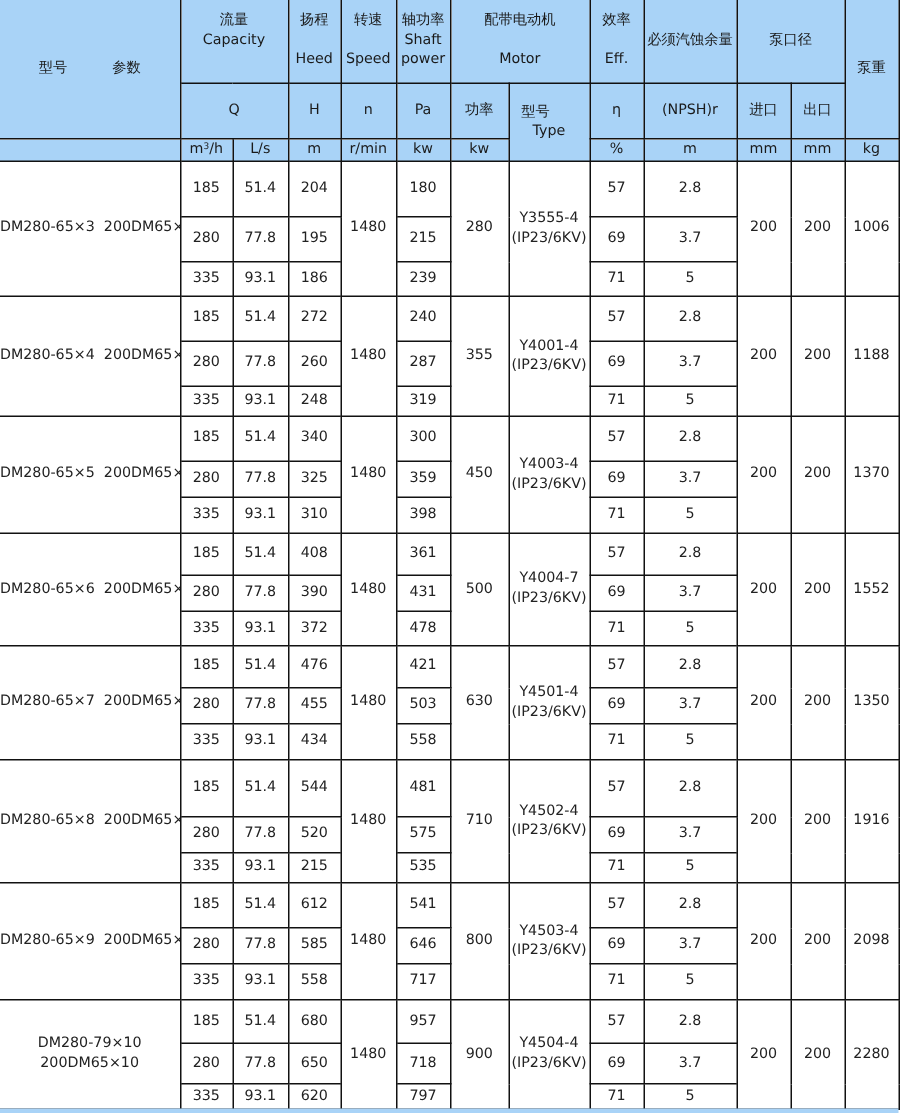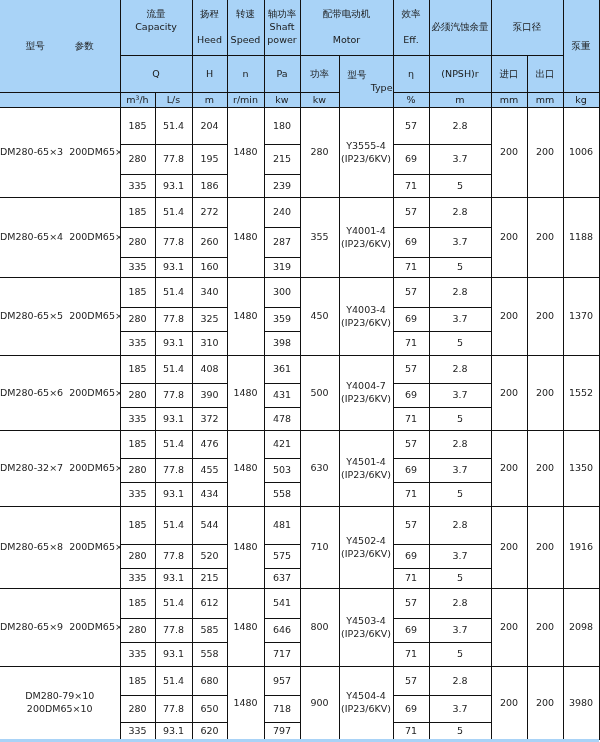--- a/index.html
+++ b/index.html
@@ -81,21 +81,21 @@
       </td>
     </tr>
     <tr class="hd" style="height:37px">
       <td colspan="2">Q</td>
       <td>H</td>
       <td>n</td>
       <td>Pa</td>
       <td>功率</td>
       <td rowspan="2">
         <span class="type-line" style="text-align:left;padding-left:8px">型号</span>
-        <span class="type-line" style="text-align:right;padding-right:0">Type</span>
+        <span class="type-line" style="text-align:center;padding-right:0">Type</span>
       </td>
       <td>η</td>
       <td>(NPSH)r</td>
       <td>进口</td>
       <td>出口</td>
     </tr>
     <tr class="hd" style="height:15px">
       <td class="model-hd"></td>
       <td>m<sup>3</sup>/h</td>
       <td>L/s</td>
@@ -167,21 +167,21 @@
         <td>280</td>
         <td>77.8</td>
         <td>260</td>
         <td>287</td>
         <td>69</td>
         <td>3.7</td>
       </tr>
       <tr style="height: 20px;">
         <td>335</td>
         <td>93.1</td>
-        <td>160</td>
+        <td>248</td>
         <td>319</td>
         <td>71</td>
         <td>5</td>
       </tr>
       <tr style="height: 30px;">
         <td class="model" rowspan="3"><span>DM280-65×5</span>&nbsp;&nbsp;<span>200DM65×5</span></td>
         <td>185</td>
         <td>51.4</td>
         <td>340</td>
         <td rowspan="3">1480</td>
@@ -241,21 +241,21 @@
       </tr>
       <tr style="height: 23px;">
         <td>335</td>
         <td>93.1</td>
         <td>372</td>
         <td>478</td>
         <td>71</td>
         <td>5</td>
       </tr>
       <tr style="height: 28px;">
-        <td class="model" rowspan="3"><span>DM280-32×7</span>&nbsp;&nbsp;<span>200DM65×7</span></td>
+        <td class="model" rowspan="3"><span>DM280-65×7</span>&nbsp;&nbsp;<span>200DM65×7</span></td>
         <td>185</td>
         <td>51.4</td>
         <td>476</td>
         <td rowspan="3">1480</td>
         <td>421</td>
         <td rowspan="3">630</td>
         <td rowspan="3">
           <span class="sub">Y4501-4</span>
           <span class="sub">(IP23/6KV)</span>
         </td>
@@ -304,21 +304,21 @@
         <td>77.8</td>
         <td>520</td>
         <td>575</td>
         <td>69</td>
         <td>3.7</td>
       </tr>
       <tr style="height: 20px;">
         <td>335</td>
         <td>93.1</td>
         <td>215</td>
-        <td>637</td>
+        <td>535</td>
         <td>71</td>
         <td>5</td>
       </tr>
       <tr style="height: 30px;">
         <td class="model" rowspan="3"><span>DM280-65×9</span>&nbsp;&nbsp;<span>200DM65×9</span></td>
         <td>185</td>
         <td>51.4</td>
         <td>612</td>
         <td rowspan="3">1480</td>
         <td>541</td>
@@ -358,21 +358,21 @@
         <td>957</td>
         <td rowspan="3">900</td>
         <td rowspan="3">
           <span class="sub">Y4504-4</span>
           <span class="sub">(IP23/6KV)</span>
         </td>
         <td>57</td>
         <td>2.8</td>
         <td rowspan="3">200</td>
         <td rowspan="3">200</td>
-        <td rowspan="3">3980</td>
+        <td rowspan="3">2280</td>
       </tr>
       <tr style="height: 27px;">
         <td>280</td>
         <td>77.8</td>
         <td>650</td>
         <td>718</td>
         <td>69</td>
         <td>3.7</td>
       </tr>
       <tr style="height: 17px;">

